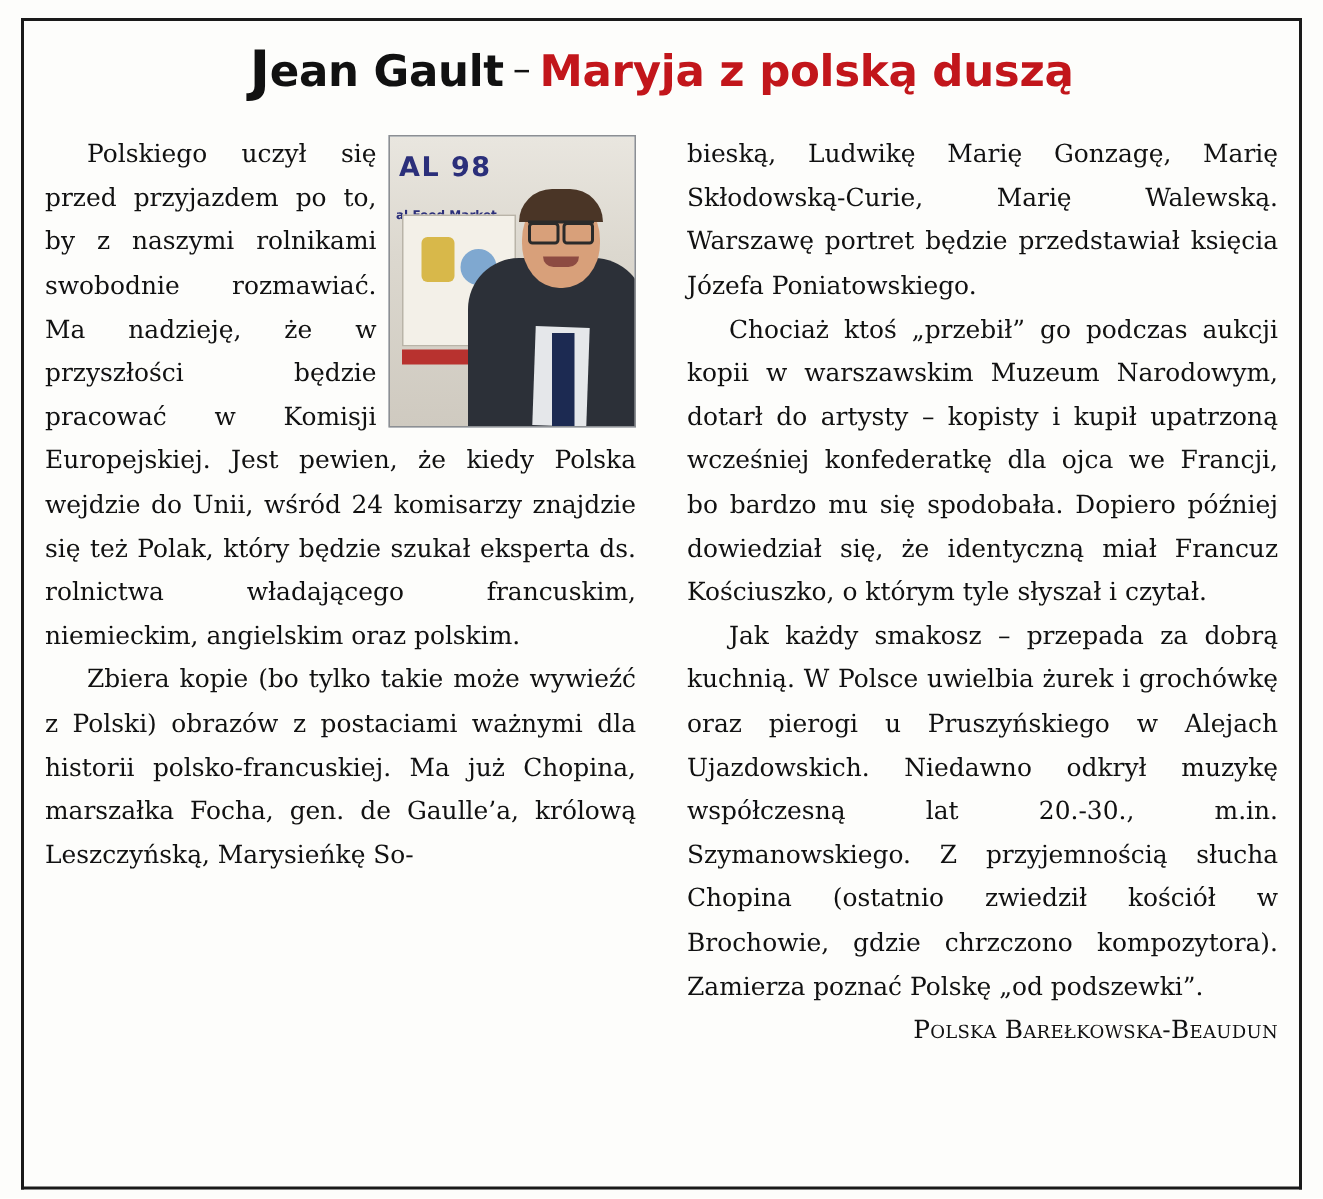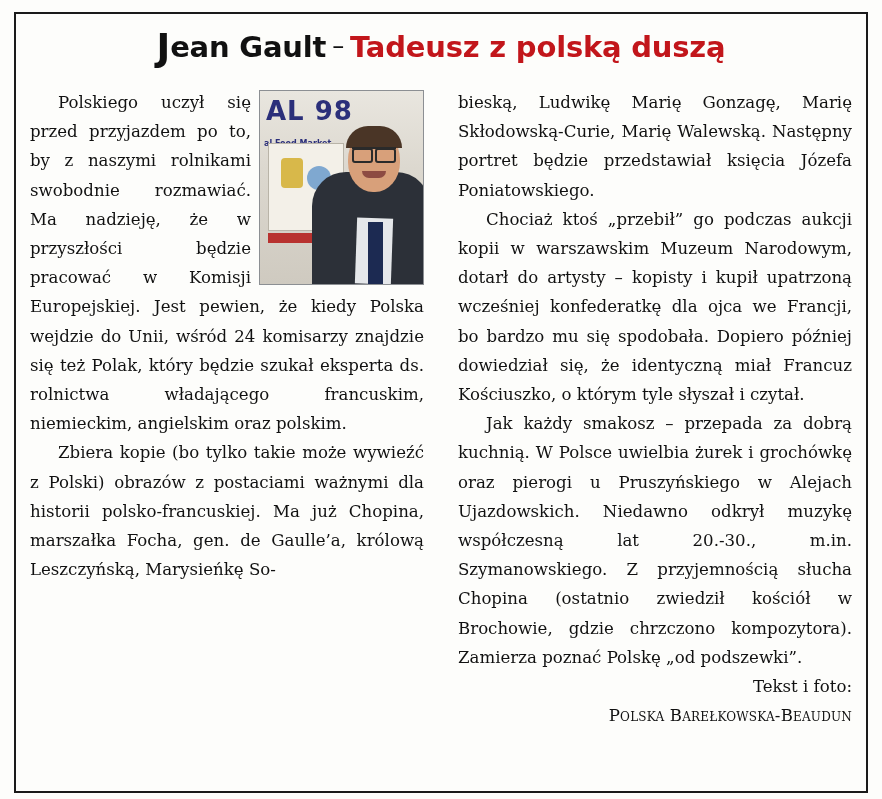--- a/index.html
+++ b/index.html
@@ -128,21 +128,21 @@
     left: 0; top: 0;
     width: 100%; height: 100%;
     background:
       linear-gradient(180deg, #e9e6df 0%, #dcd8cf 40%, #cfcac0 100%);
   }
   .photo .poster-title {
     position: absolute;
     left: 6px; top: 6px;
     font-family: "DejaVu Sans", sans-serif;
     font-weight: bold;
-    font-size: 26px;
+    font-size: 18px;
     color: #2b2f7a;
     letter-spacing: 1px;
   }
   .photo .poster-sub {
     position: absolute;
     left: 4px; top: 38px;
     font-family: "DejaVu Sans", sans-serif;
     font-weight: bold;
     font-size: 8px;
     color: #2b2f7a;
@@ -251,21 +251,21 @@
 <body>
 
 <div class="page">
 
   <div class="rule-top"></div>
   <div class="rule-bottom"></div>
   <div class="rule-left"></div>
   <div class="rule-right"></div>
 
   <div class="headline">
-    <span class="dropcap-name"><span class="big-j">J</span><span>ean Gault</span></span><span class="dash">–</span><span class="redpart">Tadeusz z polską duszą</span>
+    <span class="dropcap-name"><span class="big-j">J</span><span>ean Gault</span></span><span class="dash">–</span><span class="redpart">Maryja z polską duszą</span>
   </div>
 
   <div class="columns">
 
     <div class="col col-left">
       <div class="photo">
         <div class="bg-poster"></div>
         <div class="poster-title">AL 98</div>
         <div class="poster-sub">al Food Market</div>
         <div class="poster-art"></div>
@@ -277,21 +277,20 @@
         <div class="person-hair"></div>
         <div class="person-glasses"></div>
         <div class="person-mouth"></div>
       </div>
 
       <p>Polskiego uczył się przed przyjazdem po to, by z naszymi rolnikami swobodnie rozmawiać. Ma nadzieję, że w przyszłości będzie pracować w Komisji Europejskiej. Jest pewien, że kiedy Polska wejdzie do Unii, wśród 24 komisarzy znajdzie się też Polak, który będzie szukał eksperta ds. rolnictwa władającego francuskim, niemieckim, angielskim oraz polskim.</p>
       <p>Zbiera kopie (bo tylko takie może wywieźć z Polski) obrazów z postaciami ważnymi dla historii polsko-francuskiej. Ma już Chopina, marszałka Focha, gen. de Gaulle’a, królową Leszczyńską, Marysieńkę So-</p>
     </div>
 
     <div class="col col-right">
-      <p class="noindent">bieską, Ludwikę Marię Gonzagę, Marię Skłodowską-Curie, Marię Walewską. Następny portret będzie przedstawiał księcia Józefa Poniatowskiego.</p>
+      <p class="noindent">bieską, Ludwikę Marię Gonzagę, Marię Skłodowską-Curie, Marię Walewską. Warszawę portret będzie przedstawiał księcia Józefa Poniatowskiego.</p>
       <p>Chociaż ktoś „przebił” go podczas aukcji kopii w warszawskim Muzeum Narodowym, dotarł do artysty – kopisty i kupił upatrzoną wcześniej konfederatkę dla ojca we Francji, bo bardzo mu się spodobała. Dopiero później dowiedział się, że identyczną miał Francuz Kościuszko, o którym tyle słyszał i czytał.</p>
       <p>Jak każdy smakosz – przepada za dobrą kuchnią. W Polsce uwielbia żurek i grochówkę oraz pierogi u Pruszyńskiego w Alejach Ujazdowskich. Niedawno odkrył muzykę współczesną lat 20.-30., m.in. Szymanowskiego. Z przyjemnością słucha Chopina (ostatnio zwiedził kościół w Brochowie, gdzie chrzczono kompozytora). Zamierza poznać Polskę „od podszewki”.</p>
-      <p class="signature">Tekst i foto:</p>
       <p class="byline">Polska Barełkowska-Beaudun</p>
     </div>
 
   </div>
 </div>
 
 </body></html>

